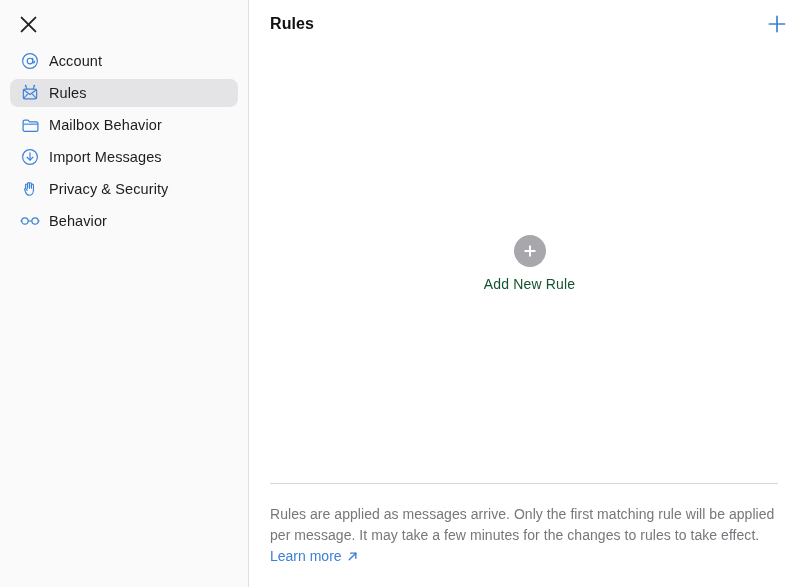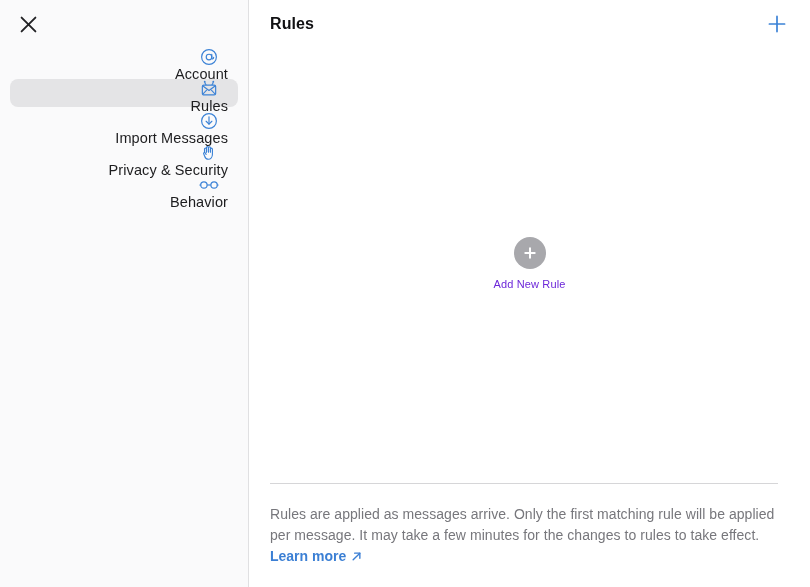--- a/index.html
+++ b/index.html
@@ -46,28 +46,27 @@
   .nav {
     position: absolute;
     top: 47px;
     left: 0;
     right: 0;
     padding: 0 10px;
     box-sizing: border-box;
   }
   .nav-item {
     display: flex;
-    align-items: flex-end;
+    align-items: center;
     height: 28px;
     margin-bottom: 4px;
     padding: 0 10px;
     border-radius: 8px;
     cursor: pointer;
     box-sizing: border-box;
-    flex-direction: column;
   }
   .nav-item.selected {
     background: #e4e4e6;
   }
   .nav-icon {
     width: 20px;
     height: 20px;
     flex: 0 0 20px;
     display: flex;
     align-items: center;
@@ -136,22 +135,22 @@
     width: 32px;
     height: 32px;
     border-radius: 50%;
     background: #a8a8ac;
     display: flex;
     align-items: center;
     justify-content: center;
     margin-bottom: 9px;
   }
   .empty-label {
-    font-size: 11px;
-    color: #6d28d9;
+    font-size: 14px;
+    color: #14532d;
     letter-spacing: 0.15px;
   }
 
   .footer {
     position: absolute;
     left: 21px;
     right: 32px;
     bottom: 20px;
   }
   .footer-divider {
@@ -170,21 +169,20 @@
   .footer-link {
     display: inline-flex;
     align-items: center;
     gap: 4px;
     font-size: 14px;
     line-height: 21px;
     color: #3b7fd4;
     text-decoration: none;
     cursor: pointer;
     margin-top: 0px;
-    font-weight: bold;
   }
   .footer-link .arrow-out { display: block; }
 </style>
 </head>
 <body>
 
 <div class="app">
 
   <div class="sidebar">
 
@@ -217,20 +215,29 @@
             <circle cx="14.8" cy="1.9" r="0.95" fill="#3b82d6"></circle>
             <rect x="2.6" y="5.6" width="14.8" height="11.0" rx="1.7" stroke="#3b82d6" stroke-width="1.3"></rect>
             <path d="M2.9 6.4 L10 11.6 L17.1 6.4" stroke="#3b82d6" stroke-width="1.3" stroke-linejoin="round"></path>
             <path d="M2.9 15.9 L7.6 11.0 M17.1 15.9 L12.4 11.0" stroke="#3b82d6" stroke-width="1.2"></path>
           </svg>
         </span>
         <span class="nav-label">Rules</span>
       </div>
 
 
+      <div class="nav-item">
+        <span class="nav-icon">
+          <svg width="19" height="19" viewBox="0 0 20 20" fill="none">
+            <path d="M2.2 6.0 C2.2 5.0 3.0 4.3 3.9 4.3 H7.3 L9.1 6.2 H16.1 C17.0 6.2 17.8 6.9 17.8 7.9 V14.4 C17.8 15.4 17.0 16.1 16.1 16.1 H3.9 C3.0 16.1 2.2 15.4 2.2 14.4 Z" stroke="#3b82d6" stroke-width="1.3" stroke-linejoin="round"></path>
+            <path d="M2.4 8.6 H17.6" stroke="#3b82d6" stroke-width="1.2"></path>
+          </svg>
+        </span>
+        <span class="nav-label">Mailbox Behavior</span>
+      </div>
 
       <div class="nav-item">
         <span class="nav-icon">
           <svg width="18" height="18" viewBox="0 0 20 20" fill="none">
             <circle cx="10" cy="10" r="8.2" stroke="#3b82d6" stroke-width="1.3"></circle>
             <path d="M10 5.4 V13.4" stroke="#3b82d6" stroke-width="1.3" stroke-linecap="round"></path>
             <path d="M6.8 10.3 L10 13.5 L13.2 10.3" stroke="#3b82d6" stroke-width="1.3" stroke-linecap="round" stroke-linejoin="round"></path>
           </svg>
         </span>
         <span class="nav-label">Import Messages</span>

